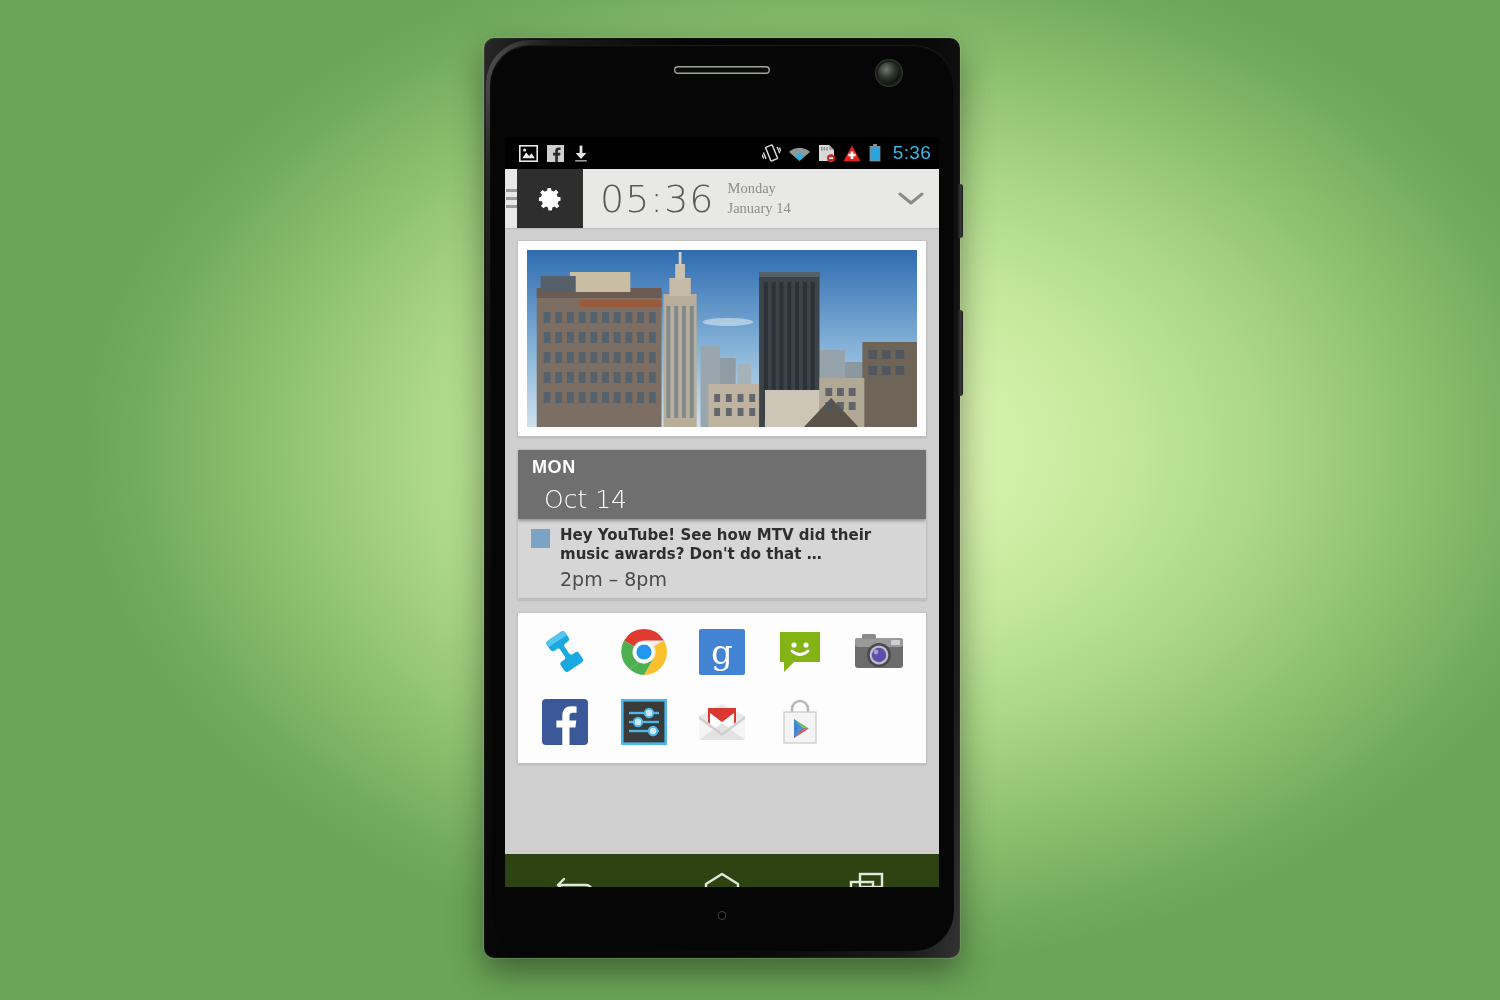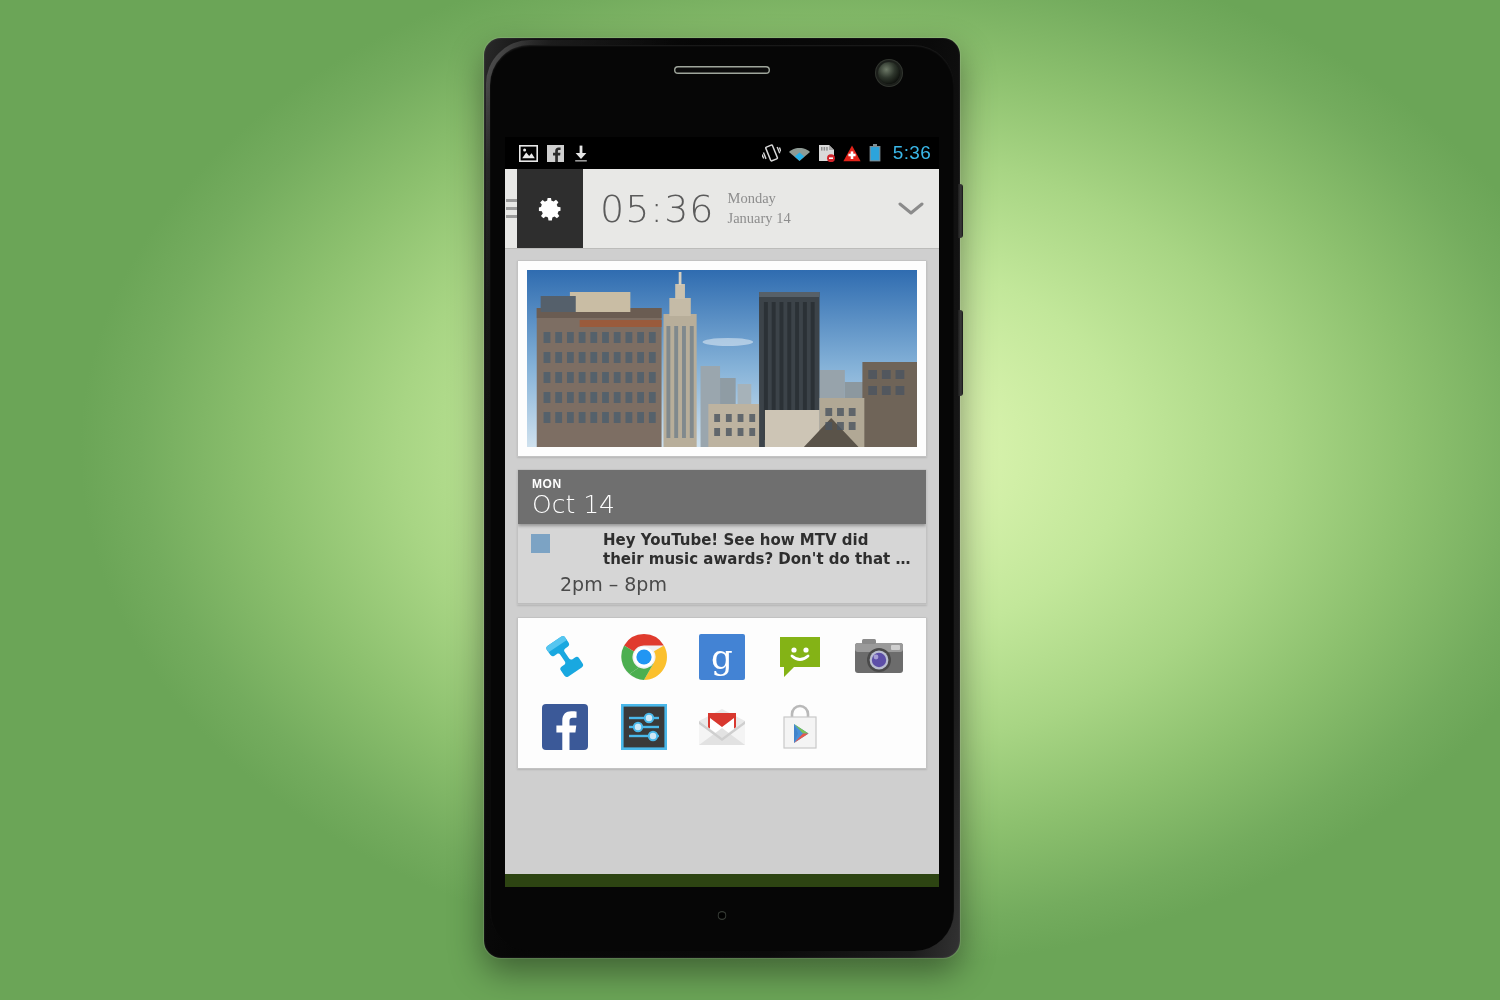--- a/index.html
+++ b/index.html
@@ -22,21 +22,21 @@
         #8cc06e 76%,
         #74ac5e 92%,
         #6ba557 100%);
   }
 
   
   #phone {
     position: absolute;
     left: 484px; top: 38px;
     width: 476px; height: 920px;
-    border-radius: 17px;
+    border-radius: 10px;
     background: linear-gradient(100deg, #2a2a2a 0%, #111 8%, #060606 30%, #0a0a0a 70%, #1b1b1b 92%, #333 100%);
     box-shadow:
       0 0 0 1px rgba(255,255,255,0.10),
       0 14px 34px rgba(0,0,0,0.42),
       inset 0 0 2px rgba(255,255,255,0.18);
   }
   #phone::before { 
     content: "";
     position: absolute; inset: 2px;
     border-radius: 44px;
@@ -112,21 +112,21 @@
     font-size: 19px;
     letter-spacing: 0.3px;
     margin-left: 4px;
     font-family: "Liberation Sans", sans-serif;
   }
   .sbi { display: block; }
 
   
   .clockbar {
     position: relative;
-    height: 80px;
+    height: 60px;
     background: #e8e8e6;
     display: flex; align-items: stretch;
     border-bottom: 1px solid #bcbcba;
   }
   .hamburger {
     width: 12px;
     display: flex; flex-direction: column; justify-content: center;
     gap: 5px; padding-left: 1px;
     background: #e8e8e6;
   }
@@ -189,48 +189,48 @@
   
   .agenda-card { padding: 0; overflow: hidden; }
   .agenda-head {
     background: #6f6f6f;
     color: #fff;
     padding: 8px 0 6px 14px;
     box-shadow: 0 2px 3px rgba(0,0,0,0.30);
     position: relative; z-index: 2;
   }
   .agenda-dow {
-    font-size: 12px; font-weight: bold;
+    font-size: 18px; font-weight: bold;
     letter-spacing: 0.6px; line-height: 1;
-    margin-bottom: 2px;
+    margin-bottom: 11px;
   }
   .agenda-date {
     font-size: 25px; font-weight: 300; line-height: 1.05;
     font-family: "DejaVu Sans", sans-serif;
+    margin-left: 12px;
   }
   .event {
     display: flex;
     padding: 7px 12px 8px 13px;
     border-bottom: 1px solid #bdbdbd;
   }
   .event.sel { background: #d6d6d6; }
   .event.last { border-bottom: none; }
   .ev-chip {
     width: 19px; height: 19px;
     background: #7ca3c4;
     flex: 0 0 19px;
     margin-top: 3px;
     margin-right: 10px;
   }
   .ev-body { flex: 1; min-width: 0; }
   .ev-title {
     font-size: 15px; font-weight: bold; color: #2e2e2e;
     line-height: 1.24;
     font-family: "DejaVu Sans", sans-serif;
-    margin-left: 43px;
   }
   .ev-time {
     font-size: 19px; color: #4a4a4a;
     margin-top: 5px;
     font-family: "DejaVu Sans", sans-serif;
   }
 
   
   .apps-card { padding: 10px 8px 12px 8px; }
   .app-row {

